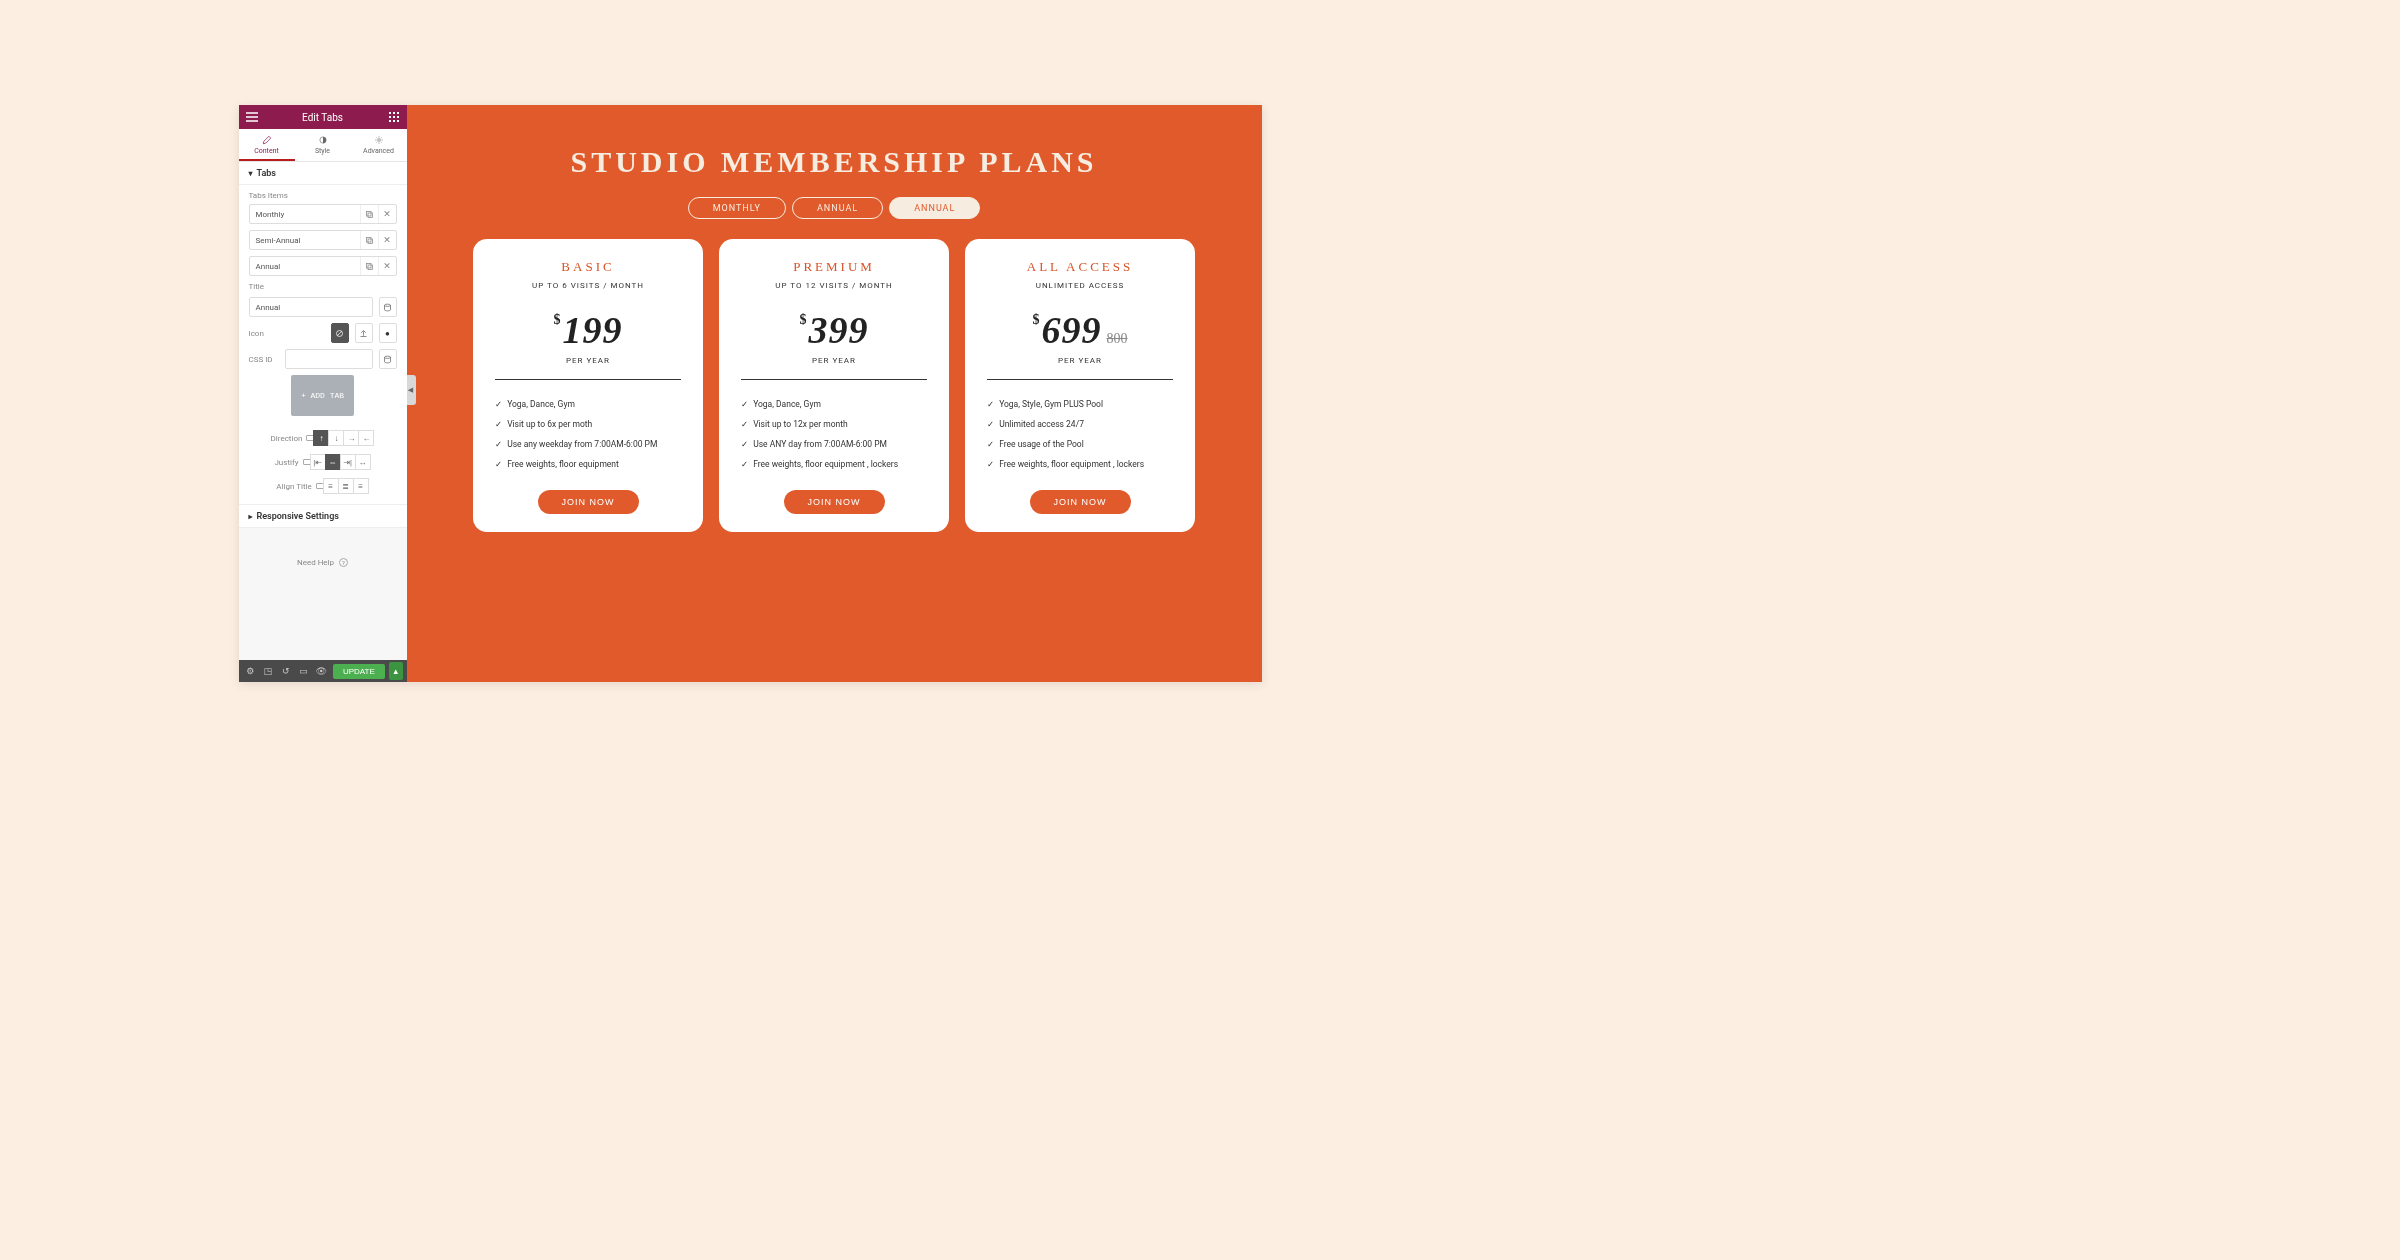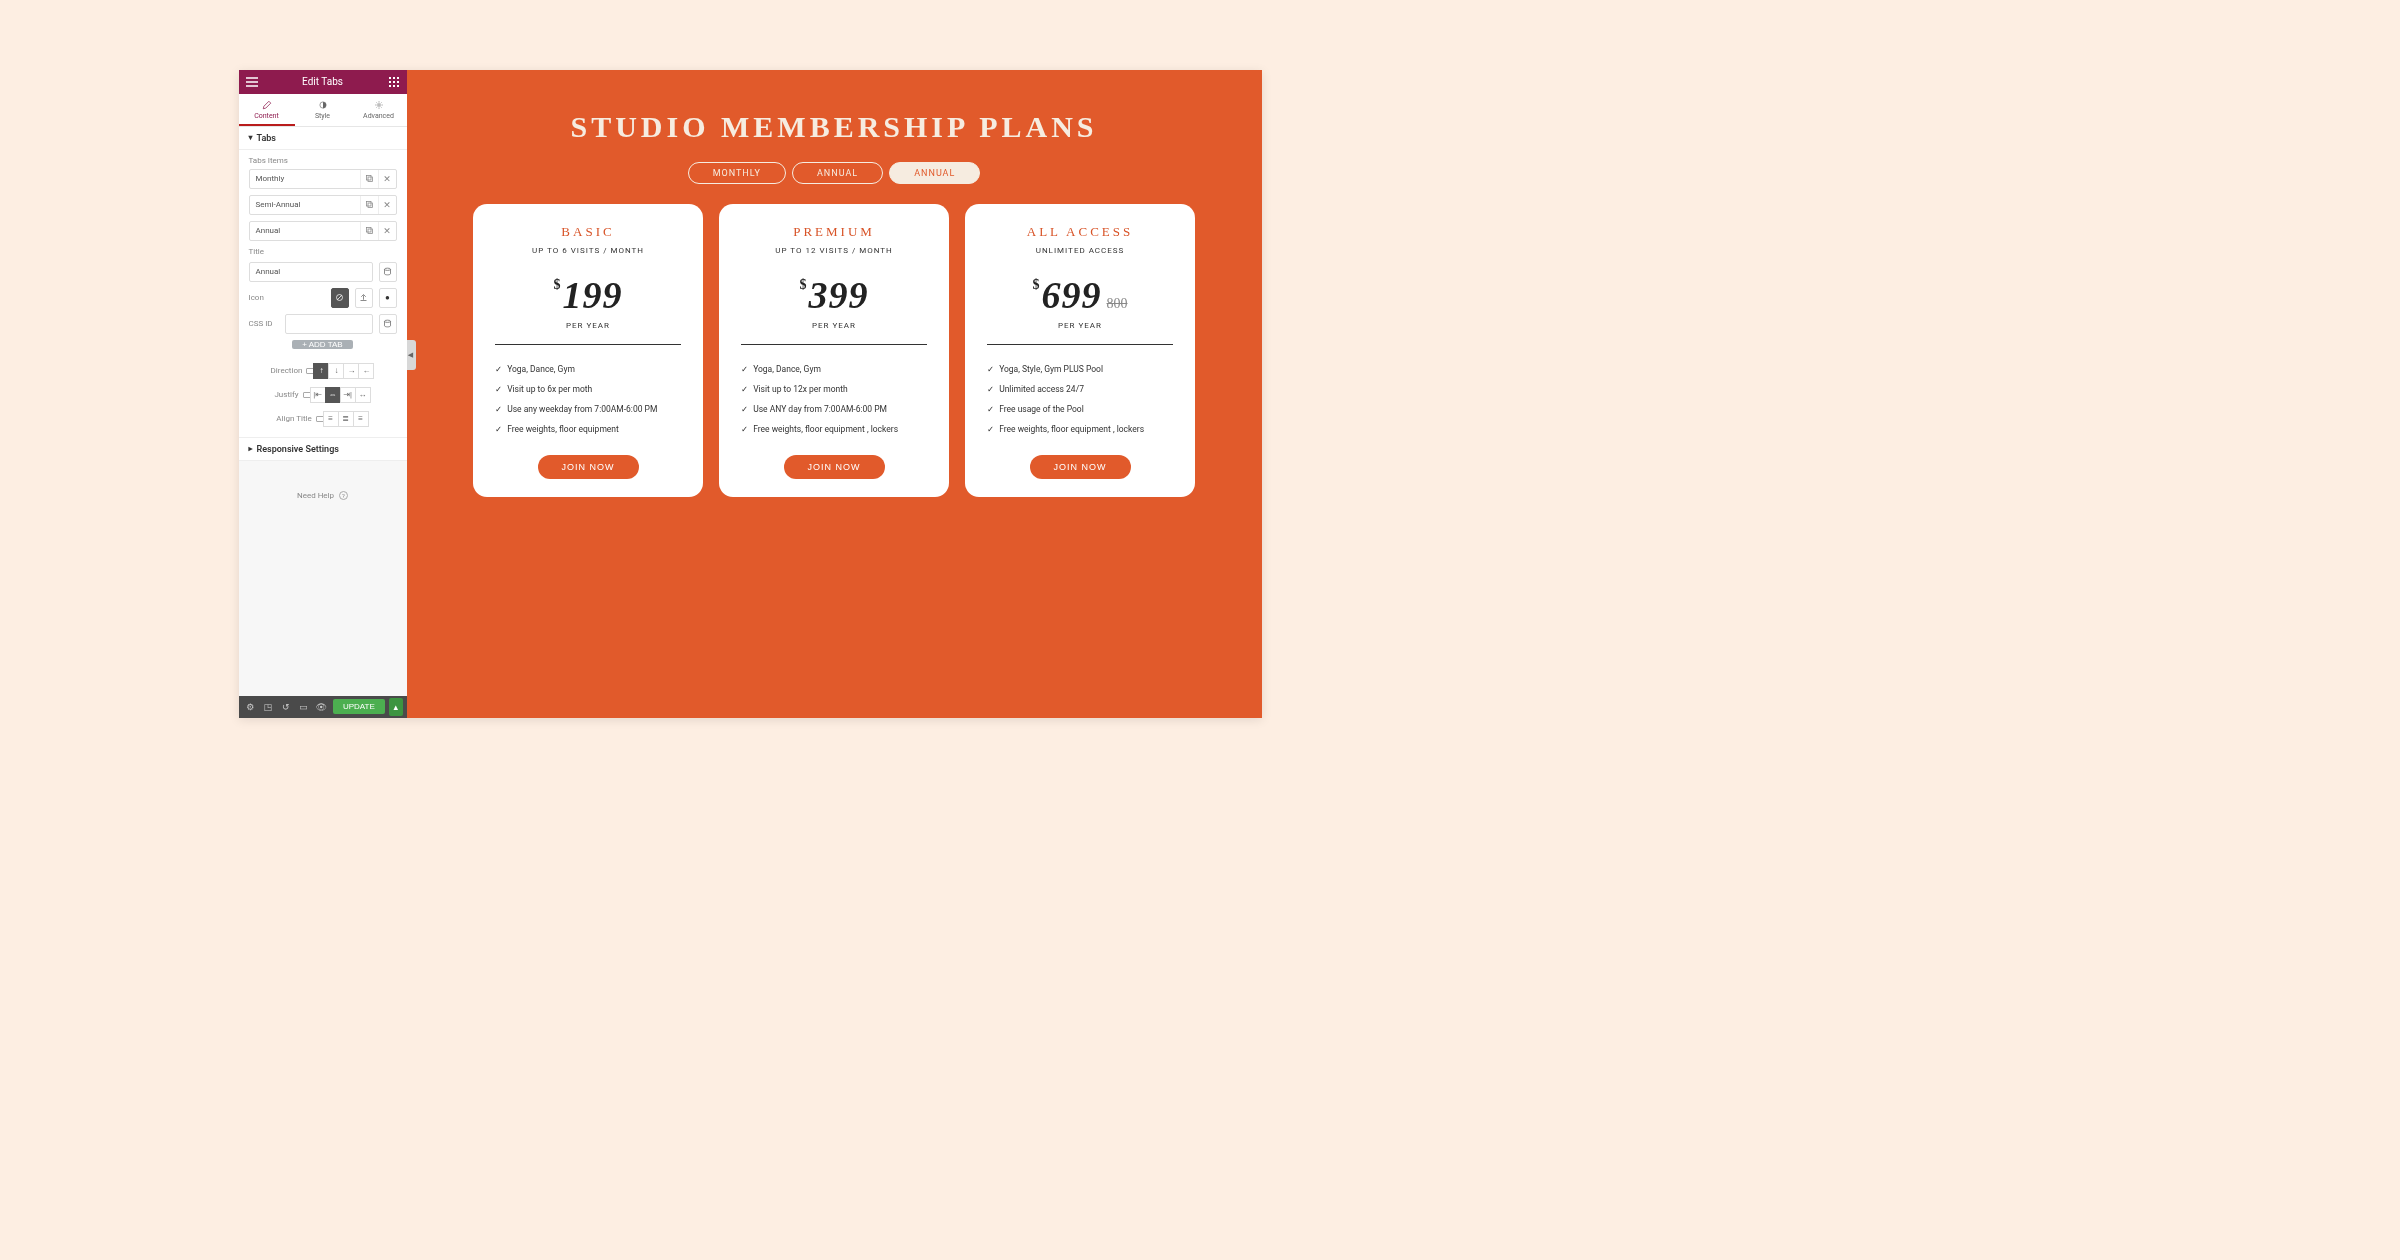--- a/index.html
+++ b/index.html
@@ -1,17 +1,17 @@
 <!DOCTYPE html>
 <html><head>
 <meta charset="utf-8">
 <style>
 * { margin: 0; padding: 0; box-sizing: border-box; }
 body { font-family: -apple-system, BlinkMacSystemFont, "Segoe UI", Roboto, sans-serif; background: #fdeee2; width: 1500px; height: 787px; display: flex; align-items: center; justify-content: center; }
-.app-wrap { display: flex; width: 1023px; height: 648px; box-shadow: 0 2px 10px rgba(0,0,0,0.1); }
+.app-wrap { display: flex; width: 1023px; height: 577px; box-shadow: 0 2px 10px rgba(0,0,0,0.1); }
 
 
 .sidebar { width: 168px; background: #fff; display: flex; flex-direction: column; }
 .sidebar-header { background: #8e1b4e; color: #fff; height: 24px; display: flex; align-items: center; justify-content: space-between; padding: 0 6px; font-size: 10px; }
 .sidebar-header .hamburger, .sidebar-header .grid { width: 14px; height: 14px; display: flex; align-items: center; justify-content: center; }
 .sidebar-header .title { flex: 1; text-align: center; }
 
 .panel-tabs { display: flex; border-bottom: 1px solid #e6e6e6; }
 .panel-tab { flex: 1; text-align: center; padding: 6px 0 4px; font-size: 7px; color: #666; cursor: pointer; }
 .panel-tab.active { color: #8e1b4e; border-bottom: 2px solid #b91c1c; }
@@ -27,21 +27,21 @@
 .tab-item .name { flex: 1; padding: 0 6px; color: #555; }
 .tab-item .act { width: 18px; height: 100%; display: flex; align-items: center; justify-content: center; border-left: 1px solid #eee; color: #888; font-size: 9px; }
 
 .field-row { display: flex; align-items: center; margin-bottom: 6px; gap: 6px; }
 .field-row .flabel { font-size: 8px; color: #888; width: 30px; }
 .field-row .finput { flex: 1; height: 20px; border: 1px solid #ddd; border-radius: 2px; font-size: 8px; padding: 0 6px; color: #555; display: flex; align-items: center; }
 .field-row .fbtn { width: 18px; height: 20px; border: 1px solid #ddd; border-radius: 2px; display: flex; align-items: center; justify-content: center; font-size: 8px; color: #666; background: #fff; }
 .field-row .fbtn.dark { background: #555; color: #fff; border-color: #555; }
 .field-row .fbtn.dot { color: #333; }
 
-.add-tab-btn { display: block; margin: 6px auto 10px; background: #aab0b5; color: #fff; font-size: 8px; padding: 0 10px; border: none; border-radius: 2px; cursor: pointer; }
+.add-tab-btn { display: block; margin: 6px auto 10px; background: #aab0b5; color: #fff; font-size: 8px; padding: 16px 10px; border: none; border-radius: 2px; cursor: pointer; font-family: Liberation Mono, monospace; }
 
 .ctrl-row { display: flex; align-items: center; justify-content: center; padding: 4px 0; }
 .ctrl-row .clabel { font-size: 8px; color: #888; display: flex; align-items: center; gap: 4px; }
 .ctrl-row .resp-ico { width: 8px; height: 6px; border: 1px solid #aaa; border-radius: 1px; }
 .btn-group { display: flex; }
 .btn-group .bg { width: 16px; height: 16px; border: 1px solid #ddd; display: flex; align-items: center; justify-content: center; font-size: 8px; color: #666; background: #fff; margin-left: -1px; }
 .btn-group .bg.active { background: #555; color: #fff; border-color: #555; }
 
 .section-head.collapsed { border-top: 1px solid #eee; }
 .need-help { text-align: center; font-size: 8px; color: #888; padding: 30px 0; background: #f7f7f7; flex: 1; }

